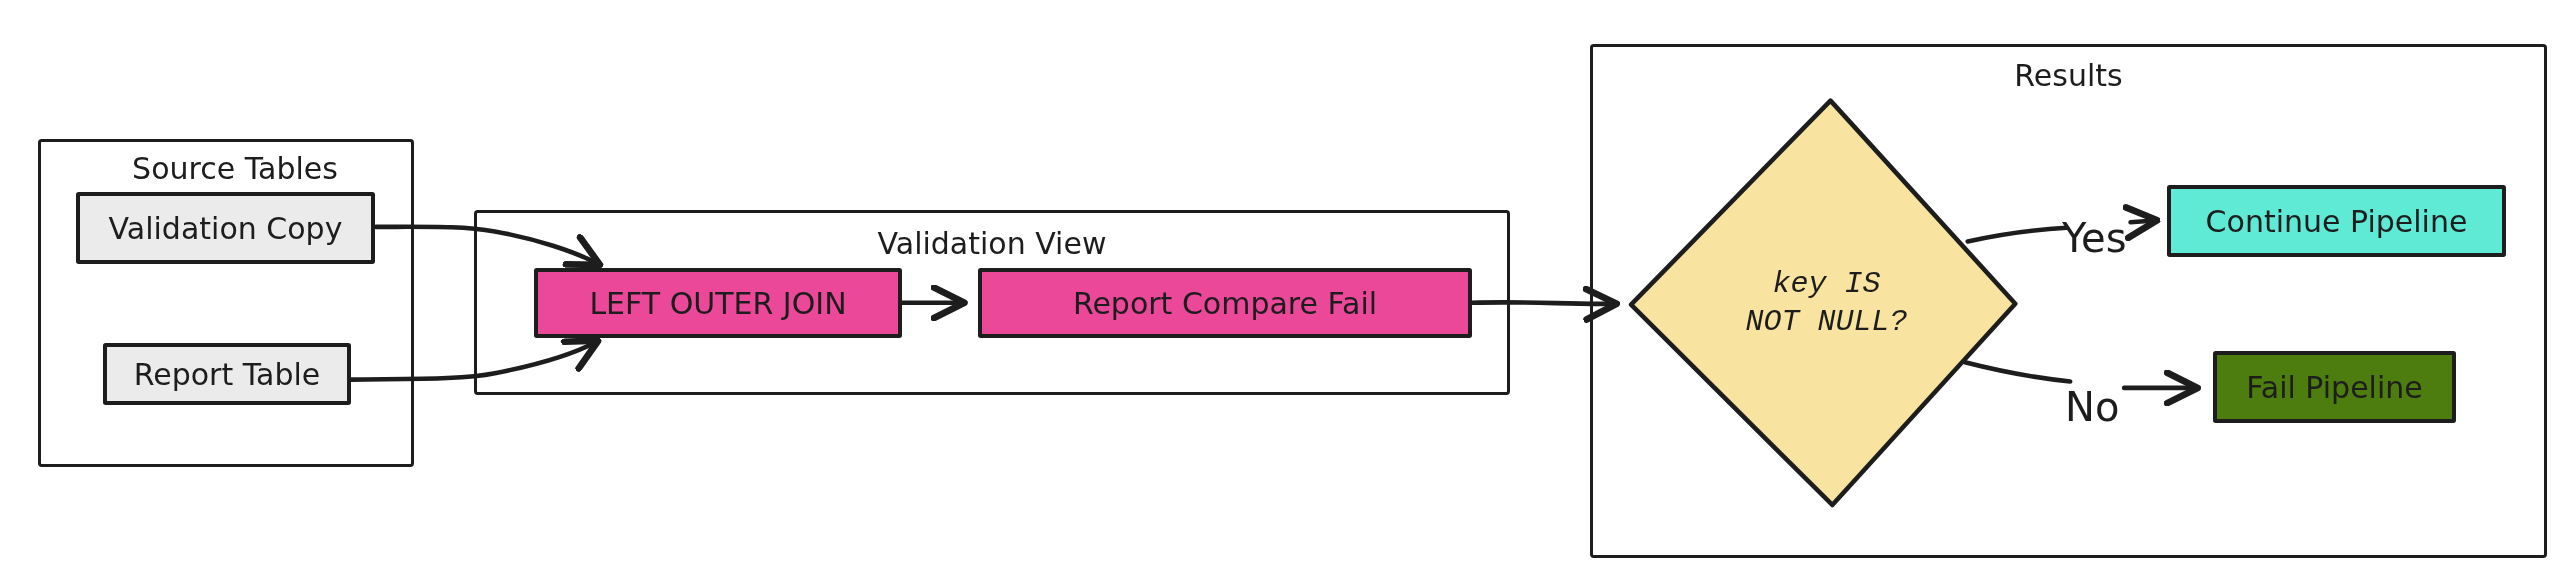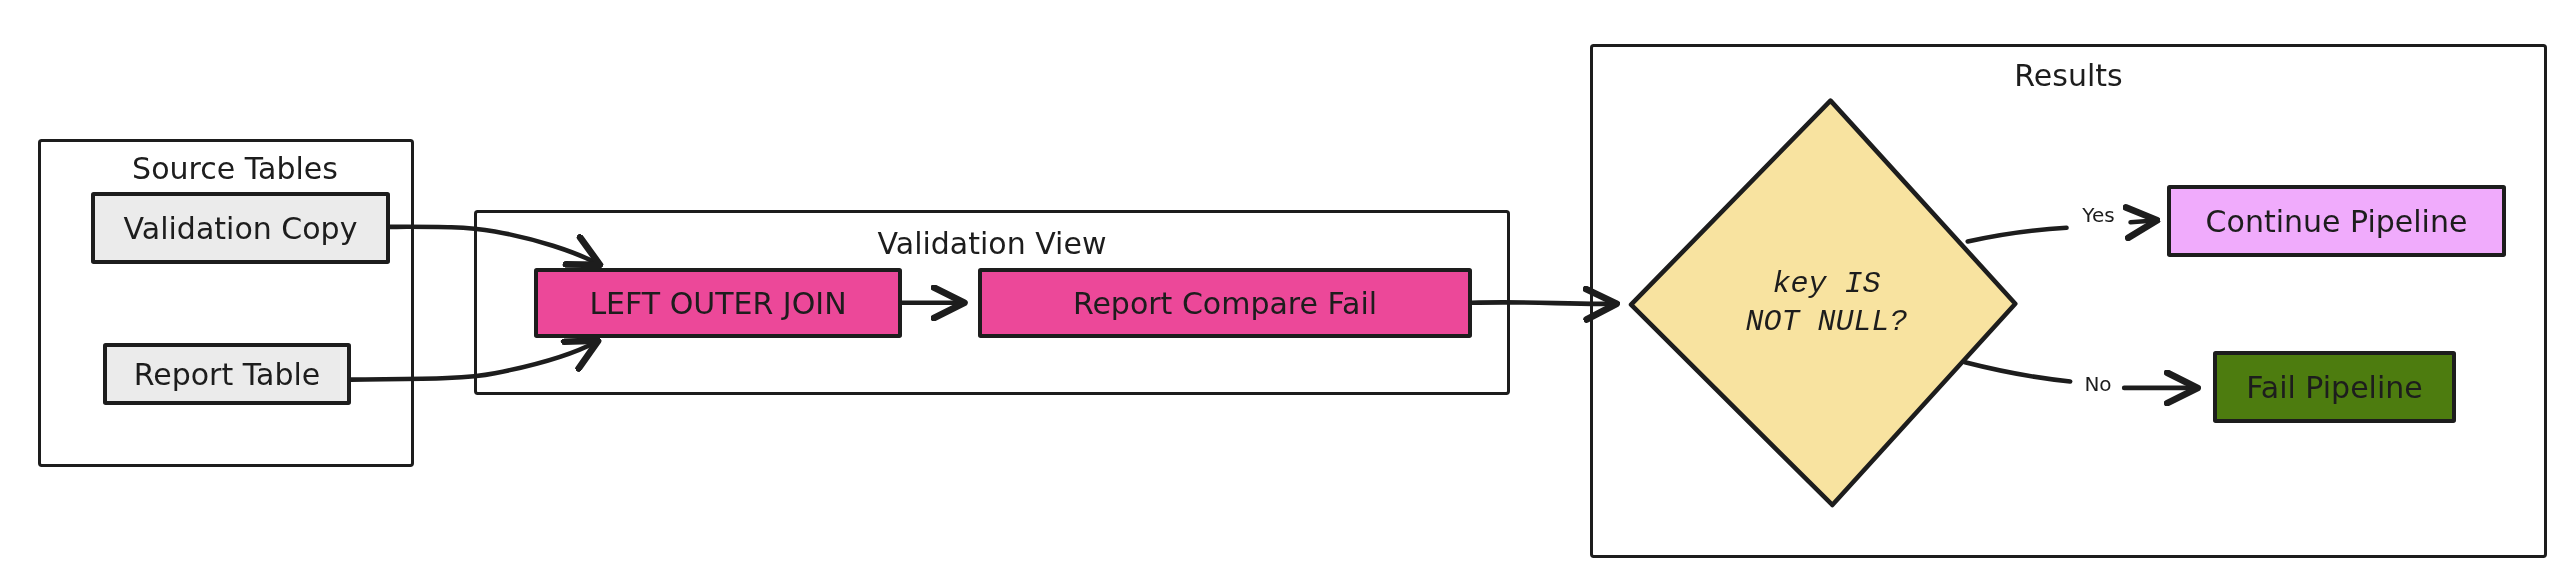--- a/index.html
+++ b/index.html
@@ -29,43 +29,43 @@
     position:absolute;
     border:4.6px solid #1d1d1d;
     border-radius:2.7px;
     box-sizing:border-box;
     display:flex;align-items:center;justify-content:center;
     font-size:30px;
     white-space:nowrap;
   }
   .fill-gray {background:#ebebeb;}
   .fill-blue {background:#ec4899;}
-  .fill-green{background:#f0abfc;}
+  .fill-green{background:#5eead4;}
   .fill-pink {background:#4d7c0f;}
 
   .src-container {left:38px;  top:139px; width:376px;  height:328px;}
   .src-title     {top:9.2px;padding-left:18px;}
   .vv-container  {left:474px; top:210px; width:1036px; height:185px;}
   .vv-title      {top:13px;}
   .res-container {left:1590px;top:44px;  width:957px; height:514px;}
   .res-title     {top:11px;}
 
-  .node-vcopy {left:76px;  top:192px; width:299px; height:72px;margin-left:15px;}
+  .node-vcopy {left:76px;  top:192px; width:299px; height:72px;}
   .node-rtable{left:103px; top:343px; width:248px; height:62px;}
   .node-join  {left:534px; top:268px; width:368px; height:70px;}
   .node-rcv   {left:978px;top:268px; width:494px; height:70px;}
   .node-cont  {left:2167px;top:185px; width:339px; height:72px;}
   .node-fail  {left:2213px;top:351px; width:243px; height:72px;}
 
   .diamond-text{
     position:absolute;left:1689px;top:265px;width:275px;
     text-align:center;font-size:30px;font-style:italic;
     line-height:38px;white-space:nowrap;font-family:Liberation Mono, monospace;
   }
-  .branch-label{position:absolute;font-size:20px;white-space:nowrap;text-align:center;}
+  .branch-label{position:absolute;font-size:40px;white-space:nowrap;text-align:left;margin-top:12px;}
   .yes-label{left:2062px;top:203px;width:73px;}
   .no-label {left:2065px;top:372px;width:66px;}
 </style>
 </head>
 <body>
 
 <div class="canvas">
 
   <svg class="overlay" width="2576" height="580" viewBox="0 0 2814 634" xmlns="http://www.w3.org/2000/svg">
     <defs>

